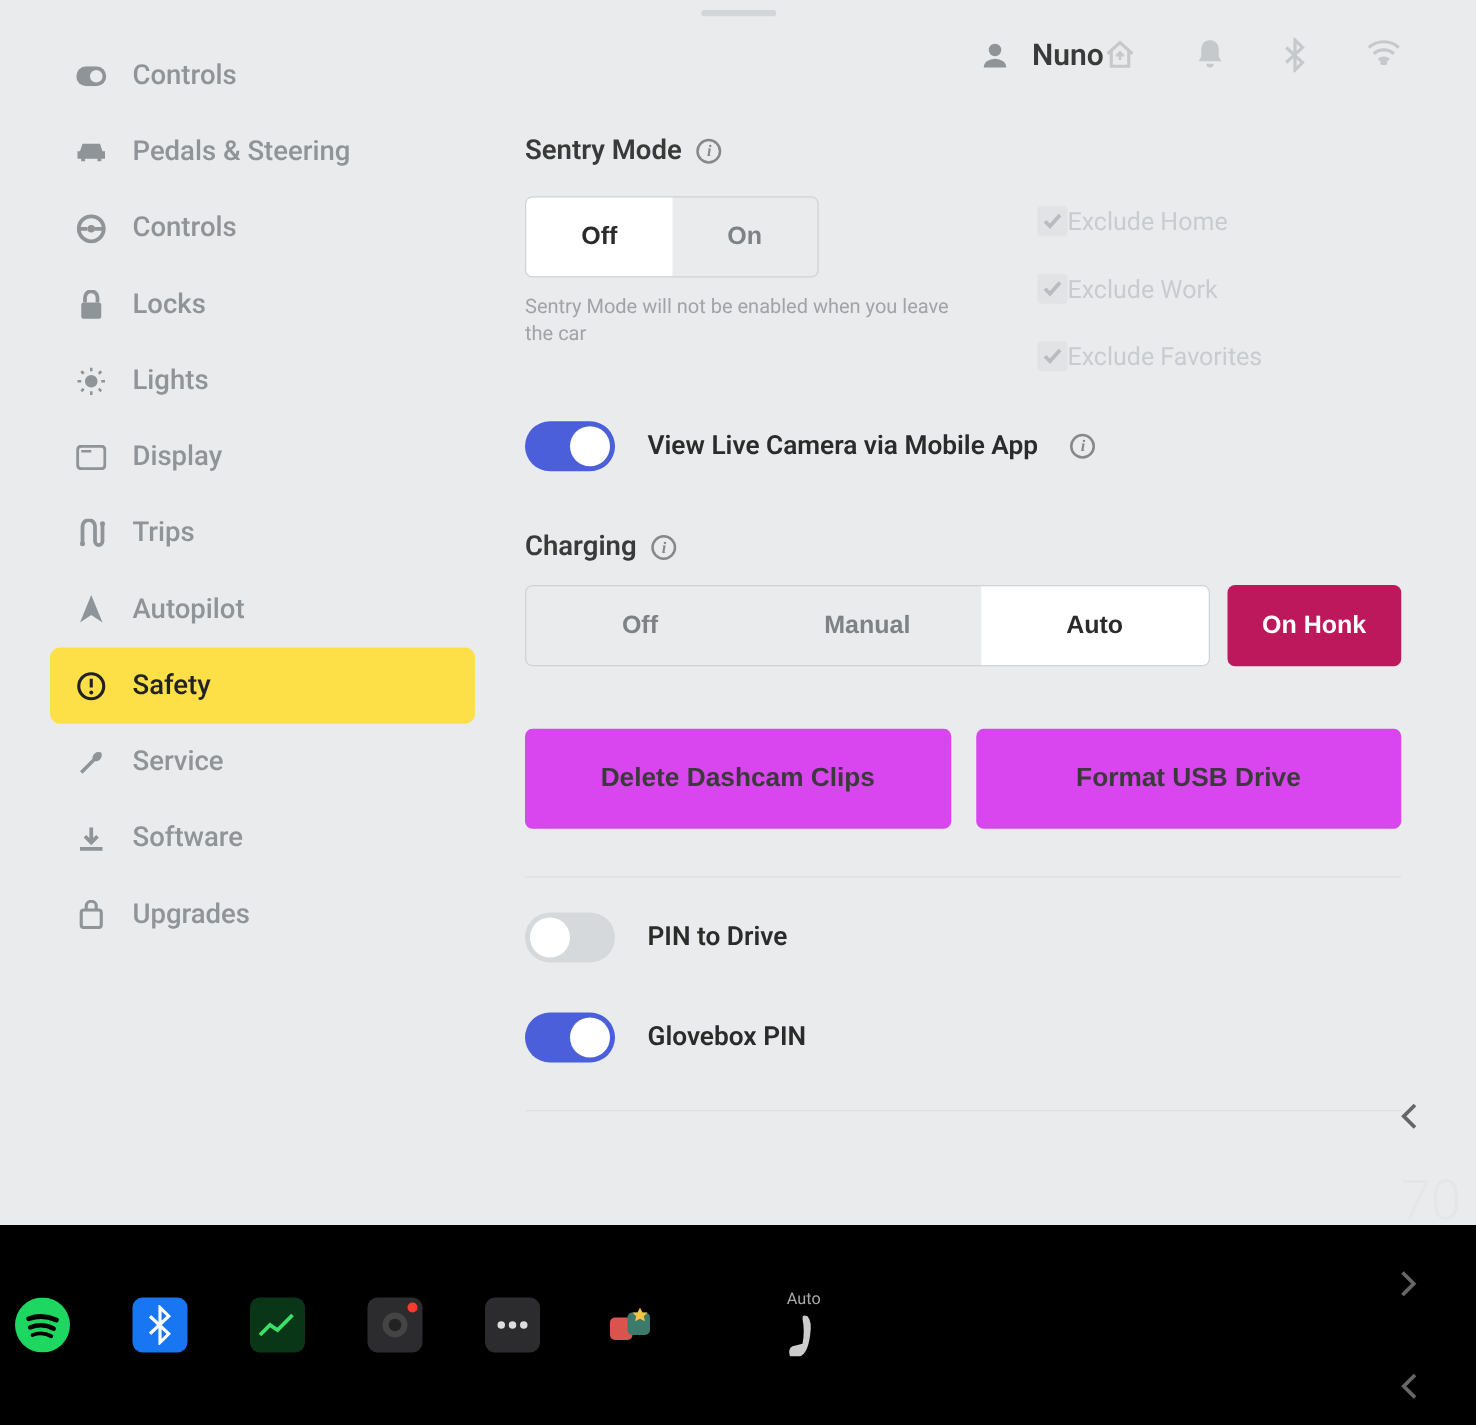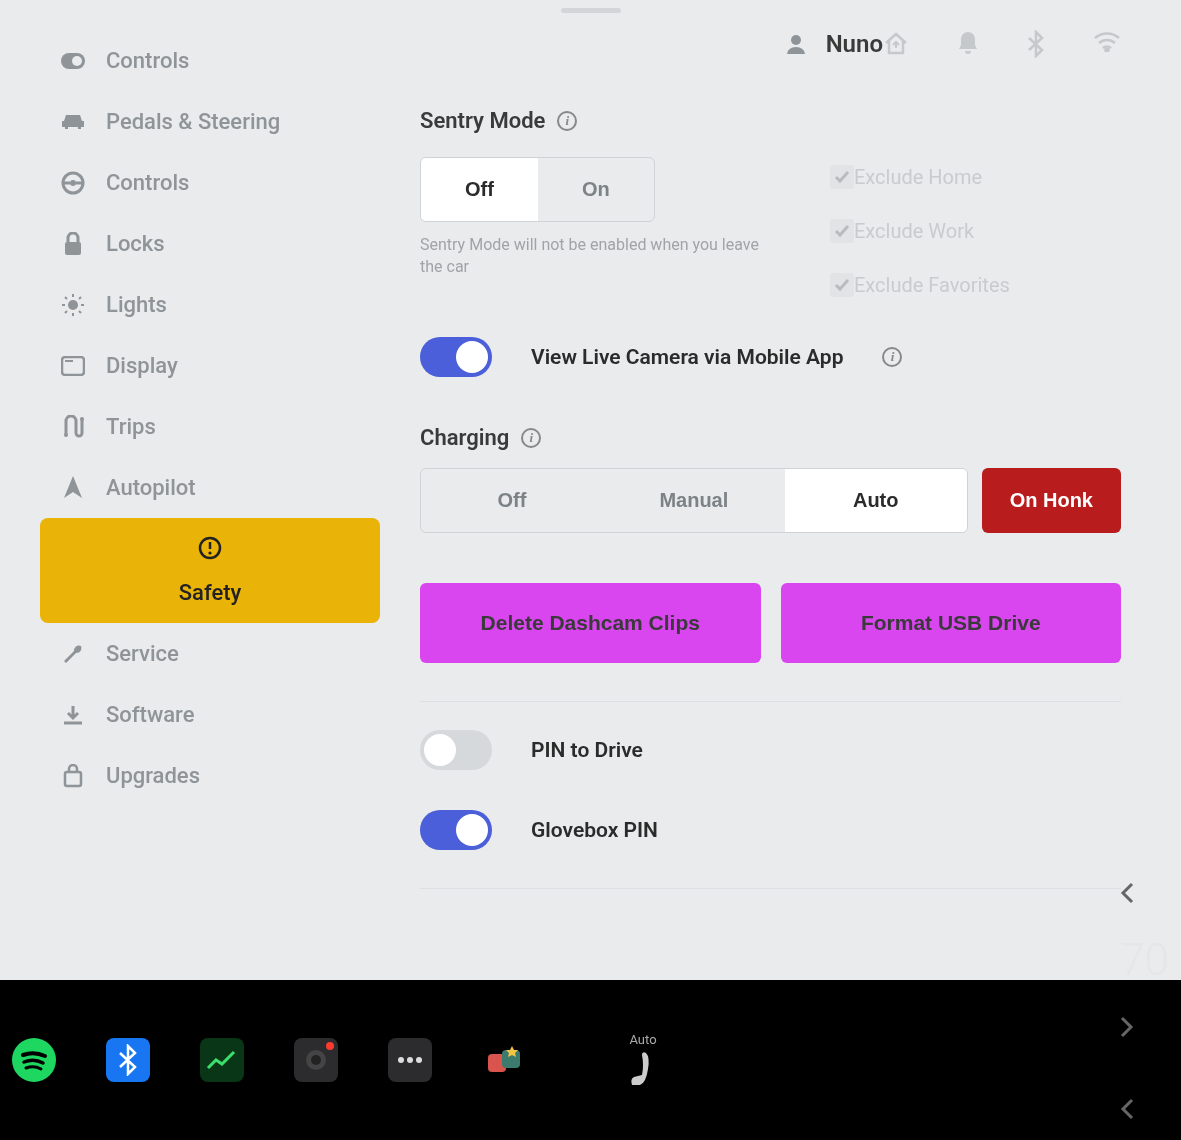--- a/index.html
+++ b/index.html
@@ -25,23 +25,22 @@
   align-items: center;
   gap: 20px;
   padding: 18px 20px;
   border-radius: 8px;
   cursor: pointer;
   color: #8f9498;
   font-size: 22px;
   font-weight: 500;
 }
 .sidebar-item.active {
-  background: #eab308;
+  background: #fde047;
   color: #222;
-  flex-direction: column;
 }
 .sidebar-item .icon { width: 26px; display: flex; justify-content: center; }
 .content {
   flex: 1;
   padding: 0 60px 0 40px;
 }
 .header-row {
   display: flex;
   align-items: center;
   justify-content: flex-end;
@@ -61,27 +60,27 @@
 .toggle-btn {
   padding: 20px 44px;
   font-size: 20px;
   font-weight: 600;
   color: #7d8286;
   cursor: pointer;
   background: transparent;
   border: none;
 }
 .toggle-btn.selected { background: #fff; color: #2b2b2b; }
-.toggle-btn.blue { background: #b91c1c; color: #fff; }
+.toggle-btn.blue { background: #be185d; color: #fff; }
 .help-text { color: #a0a4a8; font-size: 16px; margin-top: 12px; max-width: 340px; line-height: 1.4; }
 .sentry-row { display: flex; gap: 70px; margin-top: 24px; }
 .exclude-list { display: flex; flex-direction: column; gap: 30px; padding-top: 8px; }
 .exclude-item { display: flex; align-items: center; color: #c8ccd0; font-size: 20px; }
 .exclude-check { width: 24px; height: 24px; background: #e1e3e5; border-radius: 3px; display: flex; align-items: center; justify-content: center; color: #b8bcc0; }
-.switch-row { display: flex; align-items: center; gap: 39px; margin-top: 40px; }
+.switch-row { display: flex; align-items: center; gap: 26px; margin-top: 40px; }
 .switch {
   width: 72px; height: 40px; border-radius: 22px; position: relative; cursor: pointer;
 }
 .switch.on { background: #4a5fd9; }
 .switch.off { background: #d6d9dc; }
 .switch .knob {
   width: 32px; height: 32px; border-radius: 50%; background: #fff; position: absolute; top: 4px;
 }
 .switch.on .knob { right: 4px; }
 .switch.off .knob { left: 4px; }

